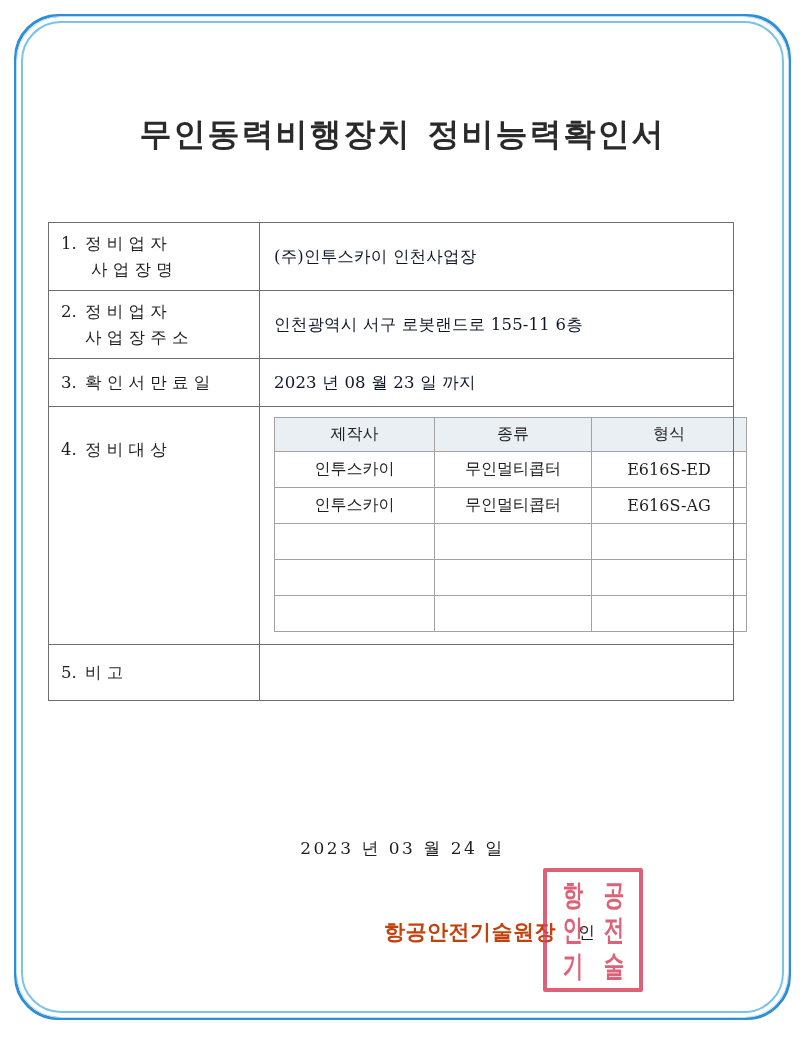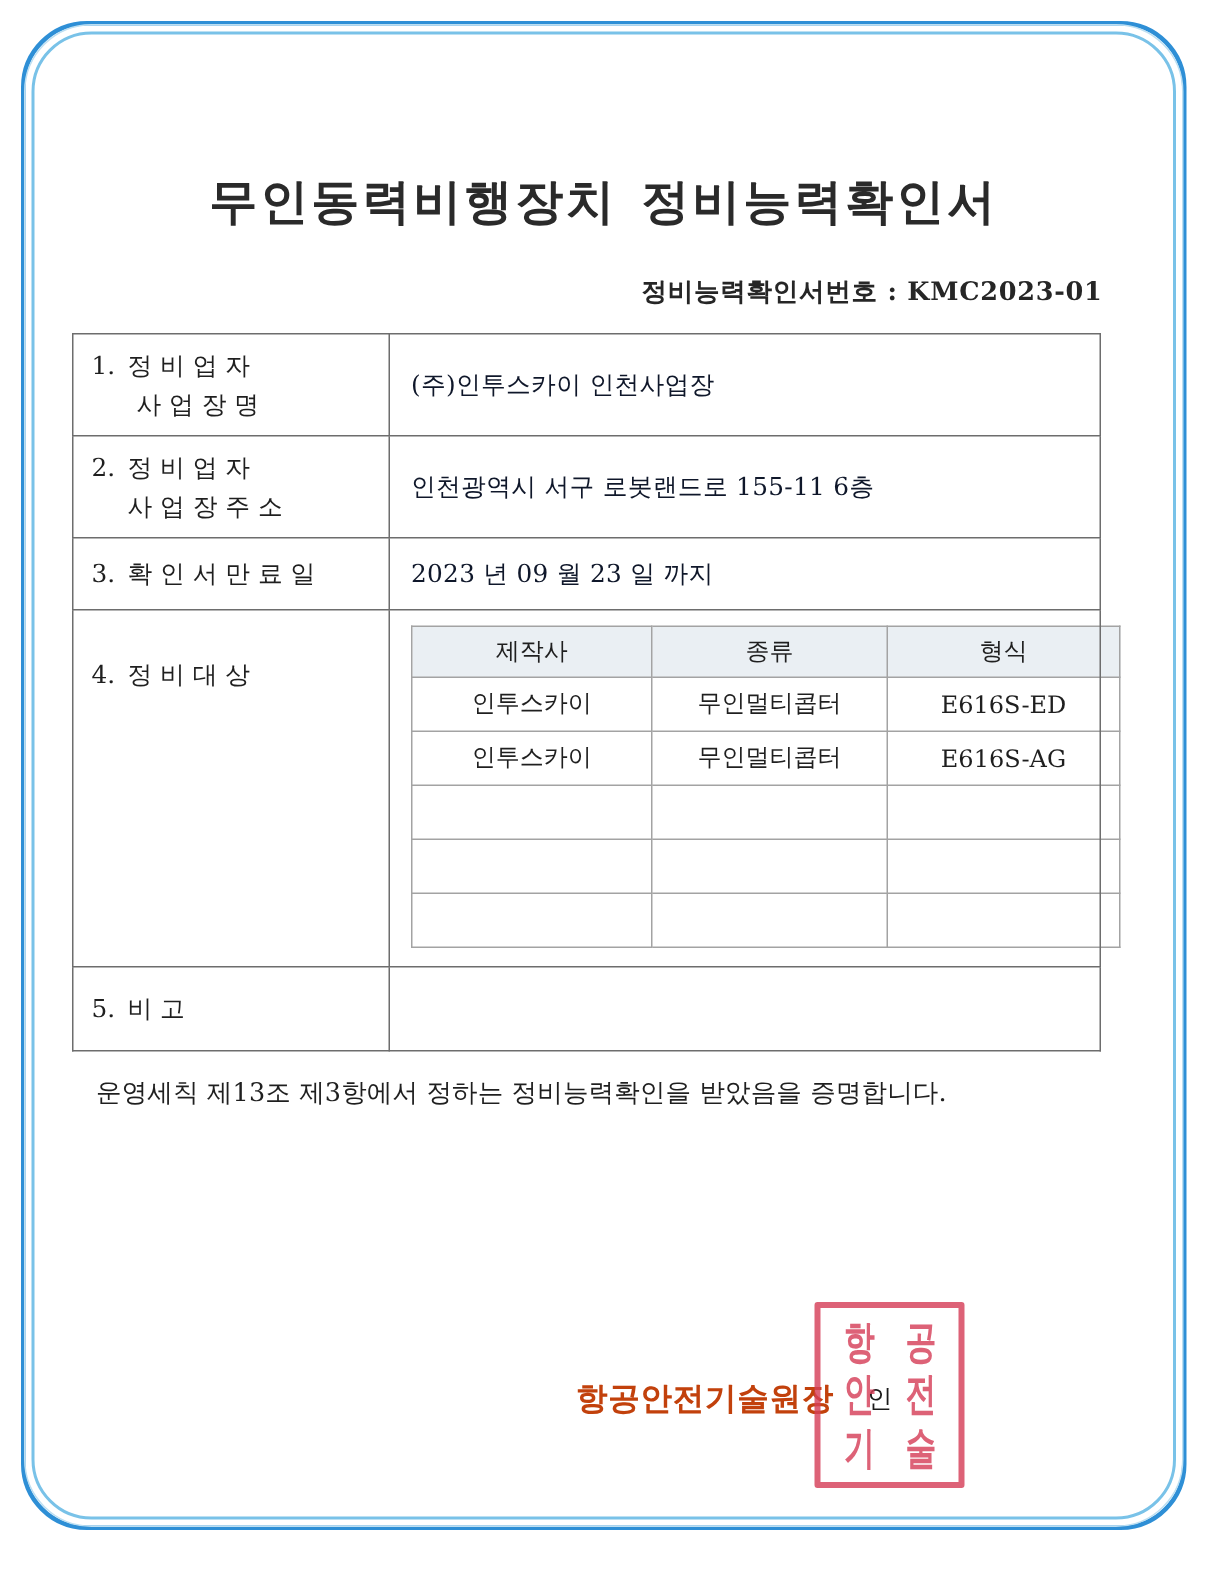--- a/index.html
+++ b/index.html
@@ -265,24 +265,20 @@
 <body>
 
 <div class="page-border"></div>
 
 <div class="content">
 
   <div class="doc-title">
     <span>무인동력비행장치</span><span class="title-gap"></span><span>정비능력확인서</span>
   </div>
 
-  <div class="doc-number">
-    <span>정비능력확인서번호 :</span>
-    <span>KMC2023-01</span>
-  </div>
 
   <table class="main-table">
     <tbody>
       <tr class="row-name">
         <td class="label-cell">
           <div class="label-line">
             <span class="label-num">1.</span>
             <span class="label-spread">정 비 업 자</span>
           </div>
           <div class="label-line no-num">
@@ -307,21 +303,21 @@
         <td class="value-cell">인천광역시 서구 로봇랜드로 155-11 6층</td>
       </tr>
 
       <tr class="row-expiry">
         <td class="label-cell">
           <div class="label-line">
             <span class="label-num">3.</span>
             <span class="label-spread">확 인 서 만 료 일</span>
           </div>
         </td>
-        <td class="value-cell">2023 년 09 월 23 일 까지</td>
+        <td class="value-cell">2023 년 08 월 23 일 까지</td>
       </tr>
 
       <tr>
         <td class="label-cell top-align">
           <div class="label-line">
             <span class="label-num">4.</span>
             <span class="label-spread">정 비 대 상</span>
           </div>
         </td>
         <td class="target-cell">
@@ -375,23 +371,23 @@
             <span class="label-num">5.</span>
             <span class="label-spread">비 고</span>
           </div>
         </td>
         <td class="value-cell"></td>
       </tr>
     </tbody>
   </table>
 
   <div class="statement">
-    <span class="line2">운영세칙 제13조 제3항에서 정하는 정비능력확인을 받았음을 증명합니다.</span>
   </div>
 
+  <div class="sign-date">2023 년  03 월  24 일</div>
 
   <div class="signature-area">
     <div class="signature-title">항공안전기술원장</div>
     <div class="signature-in">인</div>
     <div class="seal">
       <div class="seal-grid">
         <div class="seal-ch">항</div>
         <div class="seal-ch">공</div>
         <div class="seal-ch">안</div>
         <div class="seal-ch">전</div>

